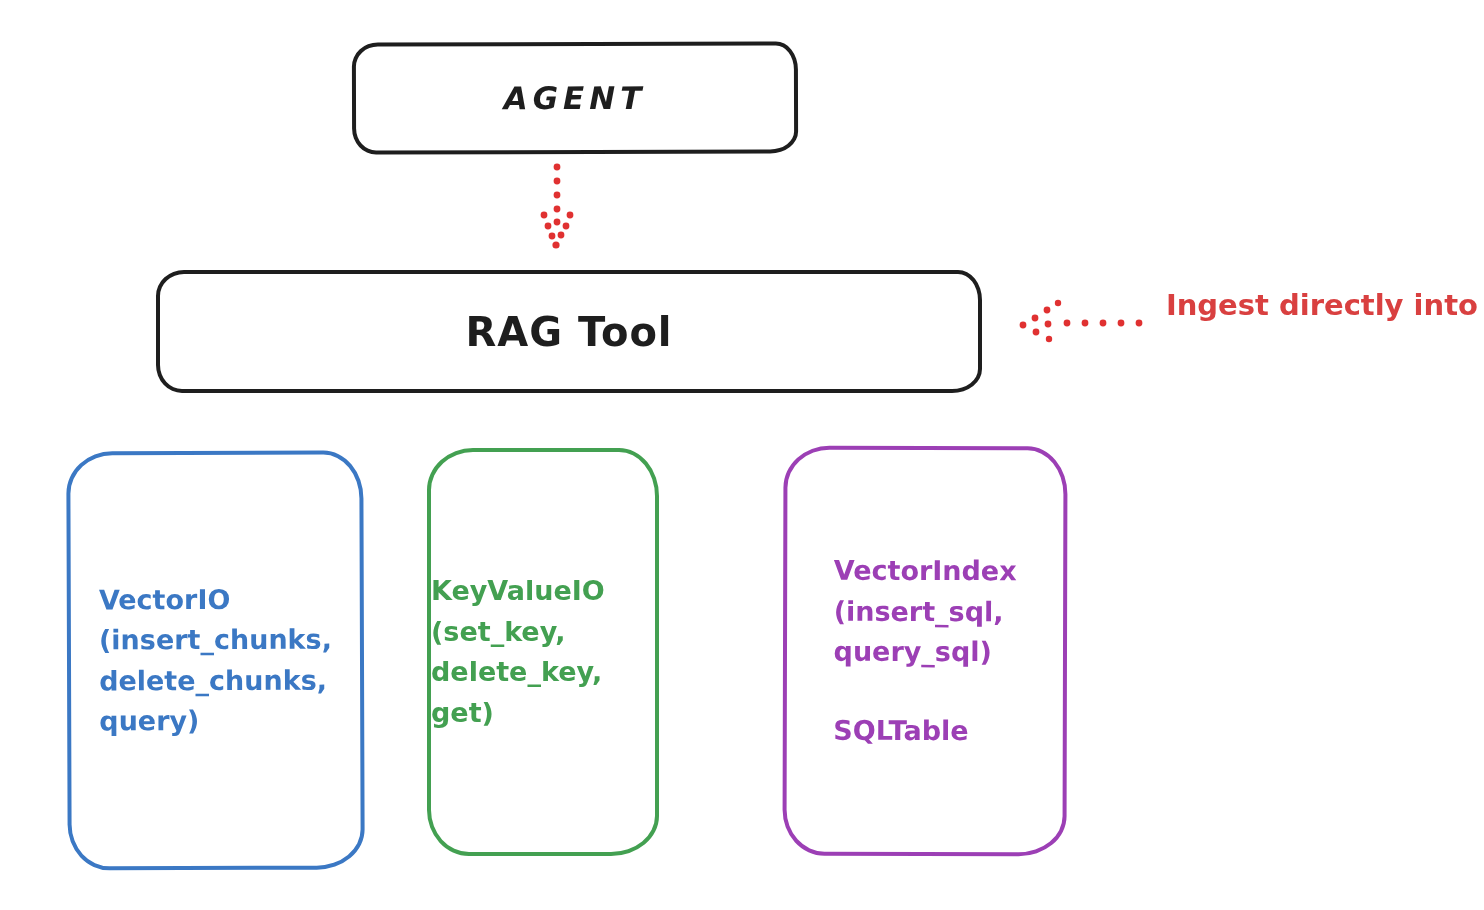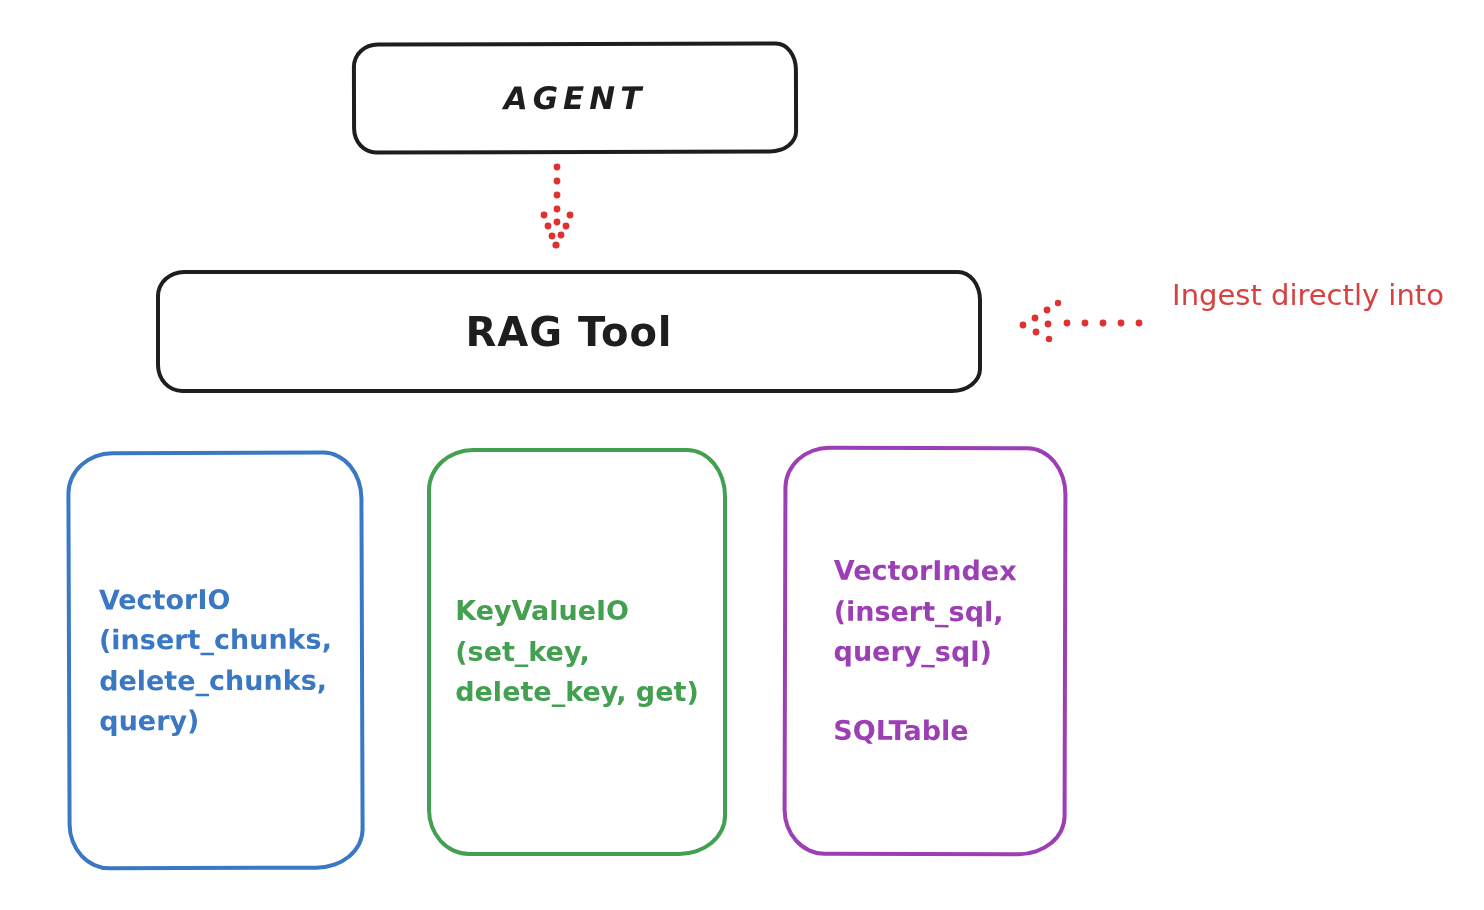--- a/index.html
+++ b/index.html
@@ -56,38 +56,38 @@
     position: absolute;
     border: 4px solid;
     background: #ffffff;
     box-sizing: border-box;
     display: flex;
     align-items: center;
     justify-content: center;
     border-radius: 46px 40px 48px 42px / 42px 48px 40px 46px;
   }
   .node-vector   { left: 67px;  top: 451px; width: 297px; height: 419px; transform: rotate(-0.2deg); }
-  .node-keyvalue { left: 427px; top: 448px; width: 300px; height: 408px; }
+  .node-keyvalue { left: 427px; top: 448px; width: 232px; height: 408px; }
   .node-relational { left: 783px; top: 446px; width: 284px; height: 410px; transform: rotate(0.15deg); }
   .node-text {
     font-size: 27px;
     font-weight: bold;
     line-height: 1.5;
   }
   .node-index {
     margin-top: 38px;
   }
   
   .annotation {
     position: absolute;
-    left: 1138px; top: 276px;
+    left: 1138px; top: 286px;
     width: 340px;
-    text-align: center;
+    text-align: right;
     font-size: 29px;
-    font-weight: normal;
+    font-weight: bold;
     line-height: 1.32;
   }
   
   .arrow {
     position: absolute;
   }
   .arrow-down { left: 527px; top: 162px; }
   .arrow-left { left: 1014px; top: 292px; }
 </style>
 </head>

